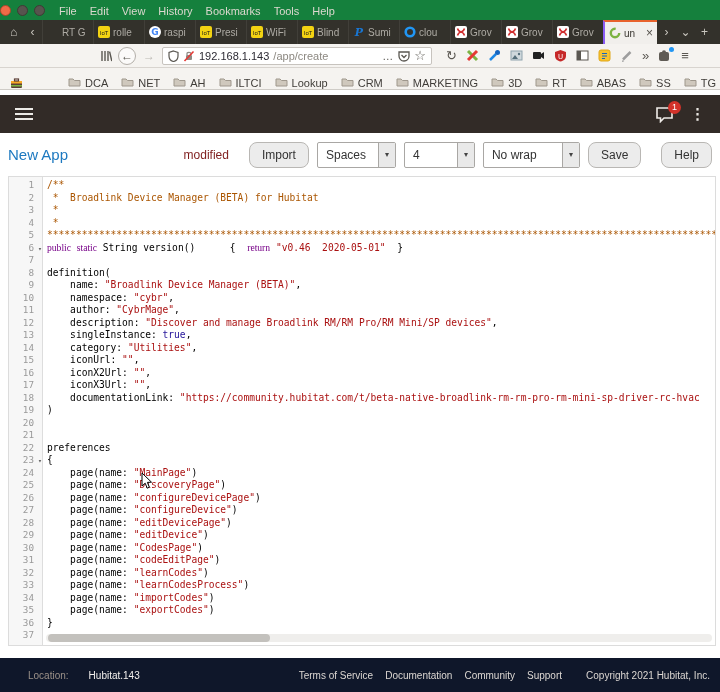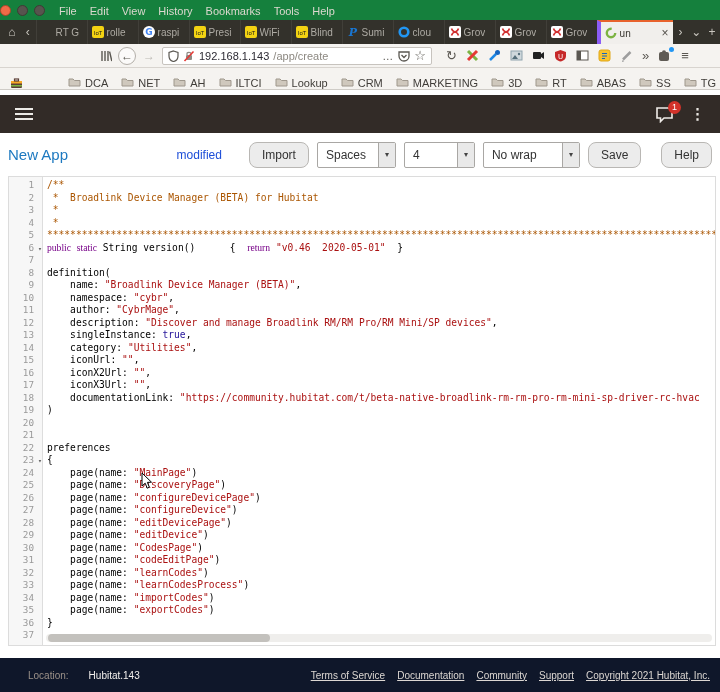--- a/index.html
+++ b/index.html
@@ -14,21 +14,21 @@
   .wb-min,.wb-max{background:#57544e;border:1px solid #3e3b35;}
   .menu-item{color:#dcd8cf;font-size:11px;margin-right:13px;}
 
   
   .tabbar{height:24px;background:#33312b;display:flex;align-items:stretch;padding-left:4px;}
   .tstrip-btn{width:19px;display:flex;align-items:center;justify-content:center;color:#c9c6bf;font-size:12px;}
   .tabs{display:flex;align-items:stretch;}
   .tab{width:51px;display:flex;align-items:center;gap:3px;padding:0 4px;border-left:1px solid #413f39;
        font-size:10px;color:#aeaba4;overflow:hidden;white-space:nowrap;}
   .tab .tab-title{overflow:hidden;}
-  .tab.active{width:76px;background:#f1efec;color:#3a3731;border-top:2px solid #e8622c;border-left:4px solid #8b5cf6;}
+  .tab.active{width:54px;background:#f1efec;color:#3a3731;border-top:2px solid #e8622c;border-left:2px solid #8b5cf6;}
   .favicon{width:12px;height:12px;flex:none;display:inline-flex;}
   .tab-close{margin-left:auto;color:#56534d;font-size:12px;line-height:1;}
 
   
   .navbar{height:24px;background:#f5f3f0;border-bottom:1px solid #d8d4cf;display:flex;align-items:center;padding:0 6px;gap:6px;}
   .nav-spacer{width:88px;flex:none;}
   .icbtn{display:inline-flex;align-items:center;justify-content:center;color:#5a5751;}
   .back-circle{width:18px;height:18px;border:1px solid #b3afa9;border-radius:50%;background:#fbfaf9;font-size:12px;}
   .fwd{color:#bcb9b3;font-size:12px;width:14px;}
   .urlbar{width:270px;height:18px;background:#fff;border:1px solid #c7c3be;border-radius:2px;display:flex;align-items:center;padding:0 5px;gap:4px;font-size:11px;}
@@ -55,21 +55,21 @@
   .hdr-right{margin-left:auto;display:flex;align-items:center;gap:16px;}
   .chat-wrap{position:relative;display:inline-flex;}
   .badge{position:absolute;top:-5px;right:-7px;min-width:13px;height:13px;border-radius:7px;background:#d2322a;color:#fff;
          font-size:9px;display:flex;align-items:center;justify-content:center;padding:0 2px;}
   .kebab{color:#e8e5e1;font-size:15px;font-weight:bold;}
 
   
   .editor-toolbar{height:43px;display:flex;align-items:center;padding:0 8px;background:#fff;}
   .new-app{color:#1d79c0;font-size:15px;}
   .tb-right{margin-left:auto;display:flex;align-items:center;gap:8px;}
-  .modified{color:#1d4ed8;font-size:12px;margin-right:19px;}
+  .modified{color:#7f1d1d;font-size:12px;margin-right:12px;}
   .btn{background:#ececec;border:1px solid #b9b7b4;border-radius:8px;font-size:12px;color:#333;height:26px;padding:0 12px;display:inline-flex;align-items:center;}
   .sel{display:flex;height:26px;border:1px solid #a9a7a4;border-radius:2px;background:#fff;align-items:stretch;}
   .sel-val{padding:0 8px;font-size:12px;color:#333;display:flex;align-items:center;}
   .sel-btn{width:17px;background:#e9e9e9;border-left:1px solid #a9a7a4;display:flex;align-items:center;justify-content:center;font-size:8px;color:#444;}
   .w-spaces .sel-val{width:60px;}
   .w-size .sel-val{width:52px;}
   .w-wrap .sel-val{width:78px;}
   .help-btn{margin-left:12px;}
 
   
@@ -85,21 +85,21 @@
   .cm-keyword{color:#708;font-family:Liberation Serif, serif;}
   .cm-string{color:#a11;}
   .cm-atom{color:#219;}
   .hscroll{position:absolute;left:37px;right:3px;bottom:3px;height:8px;background:#efeeec;border-radius:4px;}
   .hthumb{position:absolute;left:2px;top:0;width:222px;height:8px;background:#c3c1bd;border-radius:4px;}
 
   
   .page-footer{position:absolute;left:0;right:0;bottom:0;height:34px;background:#0f172a;display:flex;align-items:center;padding:0 10px 0 28px;font-size:10px;}
   .loc-label{color:#9b9189;margin-right:4px;}
   .loc-value{color:#f4f1ee;padding-left:16px;}
-  .foot-right{margin-left:auto;display:flex;align-items:flex-end;gap:12px;color:#dcd7d2;text-decoration:underline;}
+  .foot-right{margin-left:auto;display:flex;align-items:flex-end;gap:24px;color:#dcd7d2;}
   .foot-link{color:#dcd7d2;}
 
   .mouse-cursor{position:absolute;left:141px;top:472px;z-index:50;}
 </style>
 </head>
 <body>
 
 <div class="titlebar">
   <span class="winbtns">
     <span class="winbtn wb-close"></span>

